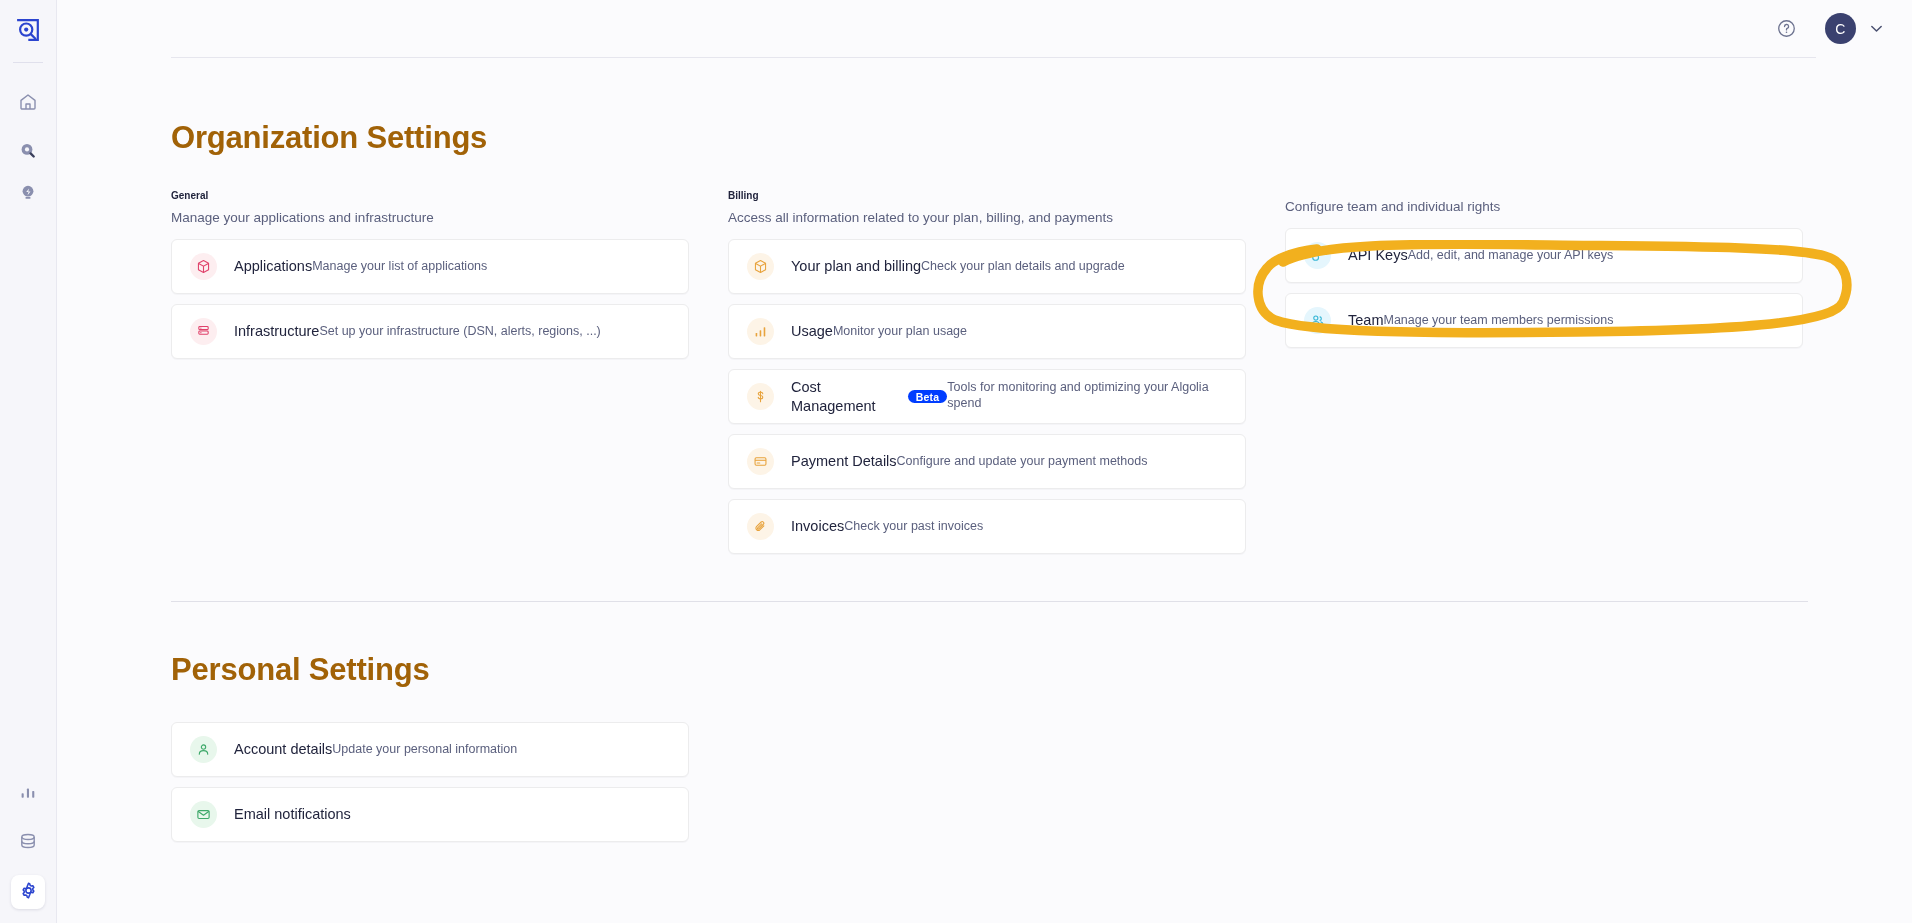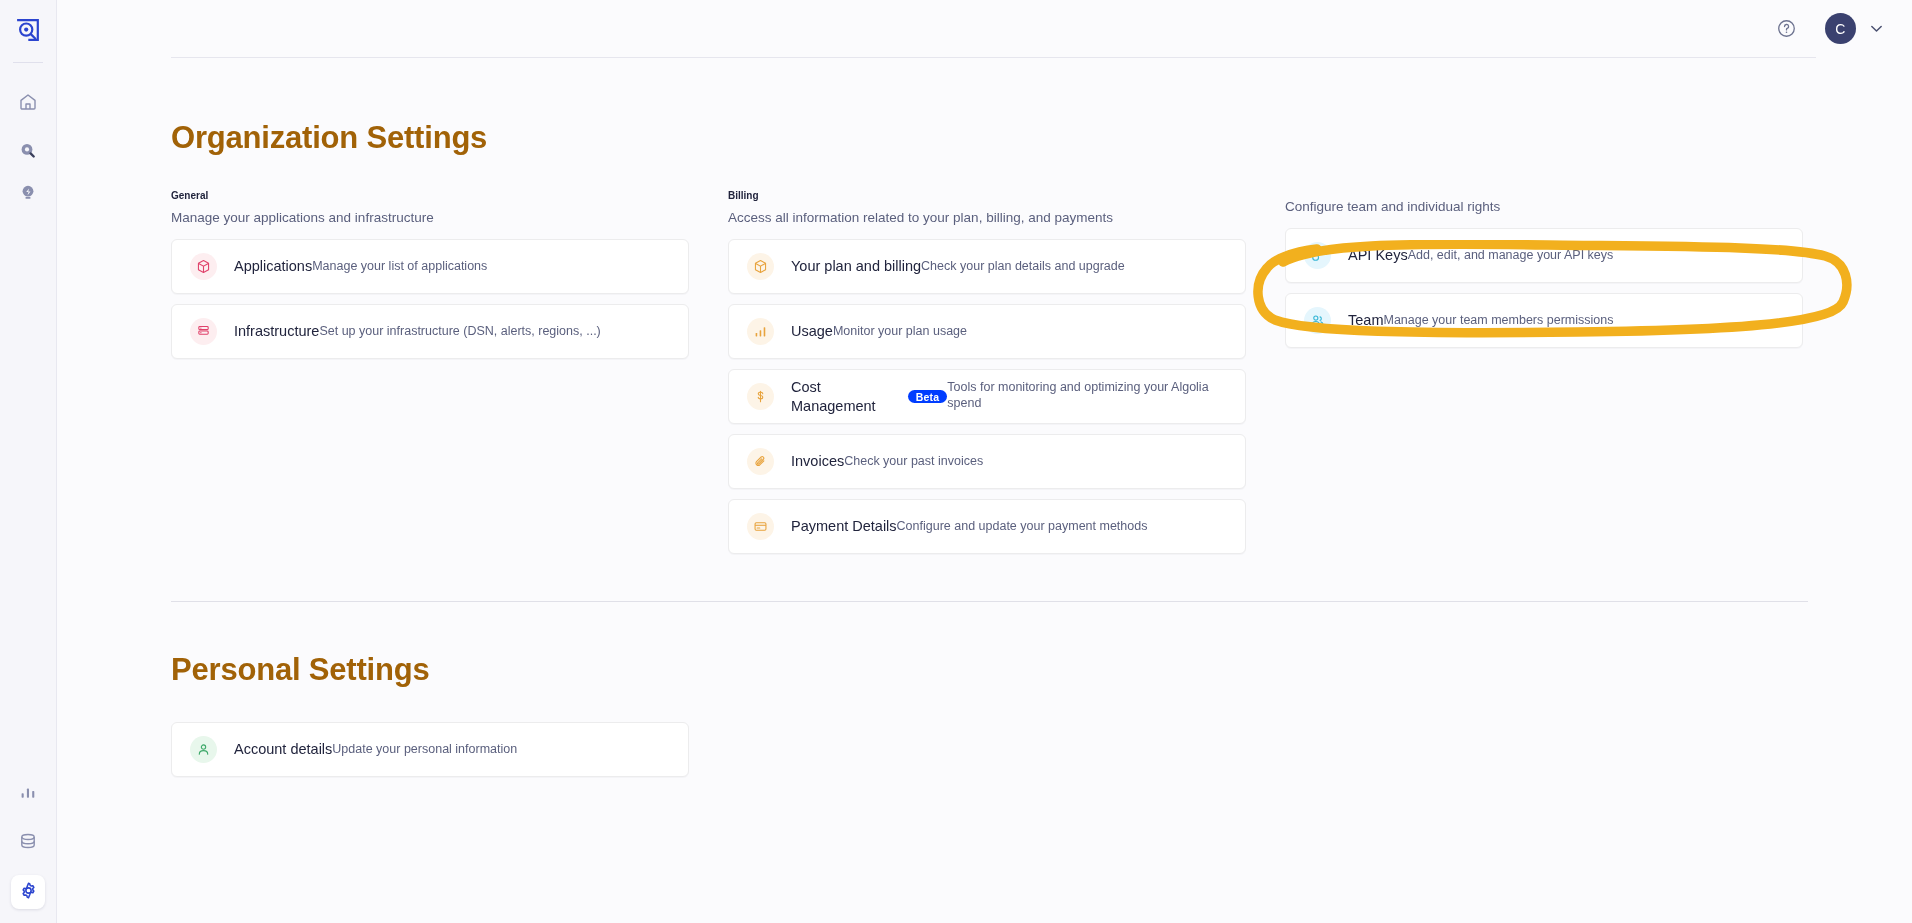--- a/index.html
+++ b/index.html
@@ -294,47 +294,47 @@
                   <span class="card-title">Cost Management</span>
                   <span class="badge">Beta</span>
                 </div>
                 <div class="card-sub">Tools for monitoring and optimizing your Algolia spend</div>
               </div>
             </div>
 
             <div class="card">
               <div class="card-icon ic-amber">
                 <svg width="15" height="15" viewBox="0 0 16 16" fill="none">
-                  <path d="M11.6 7.3l-4.4 4.4a2.5 2.5 0 0 1-3.5-3.5l5-5a1.7 1.7 0 0 1 2.4 2.4l-4.9 5a.85.85 0 0 1-1.2-1.2l4.3-4.3" stroke="#e8a33d" stroke-width="1.15" fill="none" stroke-linecap="round" stroke-linejoin="round"></path>
-                </svg>
-              </div>
-              <div class="card-text">
-                <div class="card-title-row">
-                  <span class="card-title">Invoices</span>
-                </div>
-                <div class="card-sub">Check your past invoices</div>
-              </div>
-            </div>
-
-            <div class="card">
-              <div class="card-icon ic-amber">
-                <svg width="15" height="15" viewBox="0 0 16 16" fill="none">
                   <rect x="2.2" y="4" width="11.6" height="8" rx="1.3" stroke="#e8a33d" stroke-width="1.15" fill="none"></rect>
                   <path d="M2.2 6.7h11.6" stroke="#e8a33d" stroke-width="1.15"></path>
                   <path d="M4.4 9.6h2.8" stroke="#e8a33d" stroke-width="1.15" stroke-linecap="round"></path>
                 </svg>
               </div>
               <div class="card-text">
                 <div class="card-title-row">
                   <span class="card-title">Payment Details</span>
                 </div>
                 <div class="card-sub">Configure and update your payment methods</div>
               </div>
             </div>
 
+            <div class="card">
+              <div class="card-icon ic-amber">
+                <svg width="15" height="15" viewBox="0 0 16 16" fill="none">
+                  <path d="M11.6 7.3l-4.4 4.4a2.5 2.5 0 0 1-3.5-3.5l5-5a1.7 1.7 0 0 1 2.4 2.4l-4.9 5a.85.85 0 0 1-1.2-1.2l4.3-4.3" stroke="#e8a33d" stroke-width="1.15" fill="none" stroke-linecap="round" stroke-linejoin="round"></path>
+                </svg>
+              </div>
+              <div class="card-text">
+                <div class="card-title-row">
+                  <span class="card-title">Invoices</span>
+                </div>
+                <div class="card-sub">Check your past invoices</div>
+              </div>
+            </div>
+
           </div>
         </div>
 
         <div class="col">
           <div class="col-sub">Configure team and individual rights</div>
           <div class="cards">
 
             <div class="card">
               <div class="card-icon ic-blue">
                 <svg width="15" height="15" viewBox="0 0 16 16" fill="none">
@@ -387,20 +387,34 @@
                 </svg>
               </div>
               <div class="card-text">
                 <div class="card-title-row">
                   <span class="card-title">Account details</span>
                 </div>
                 <div class="card-sub">Update your personal information</div>
               </div>
             </div>
 
+            <div class="card">
+              <div class="card-icon ic-green">
+                <svg width="15" height="15" viewBox="0 0 16 16" fill="none">
+                  <rect x="2" y="3.8" width="12" height="8.4" rx="1.3" stroke="#3ea96a" stroke-width="1.2" fill="none"></rect>
+                  <path d="M2.5 4.8L8 8.8l5.5-4" stroke="#3ea96a" stroke-width="1.2" fill="none" stroke-linecap="round" stroke-linejoin="round"></path>
+                </svg>
+              </div>
+              <div class="card-text">
+                <div class="card-title-row">
+                  <span class="card-title">Email notifications</span>
+                </div>
+                <div class="card-sub"></div>
+              </div>
+            </div>
 
           </div>
         </div>
       </div>
 
     </div>
   </div>
 
   <div class="annot">
     <svg width="608" height="98" viewBox="0 0 608 98" fill="none">

